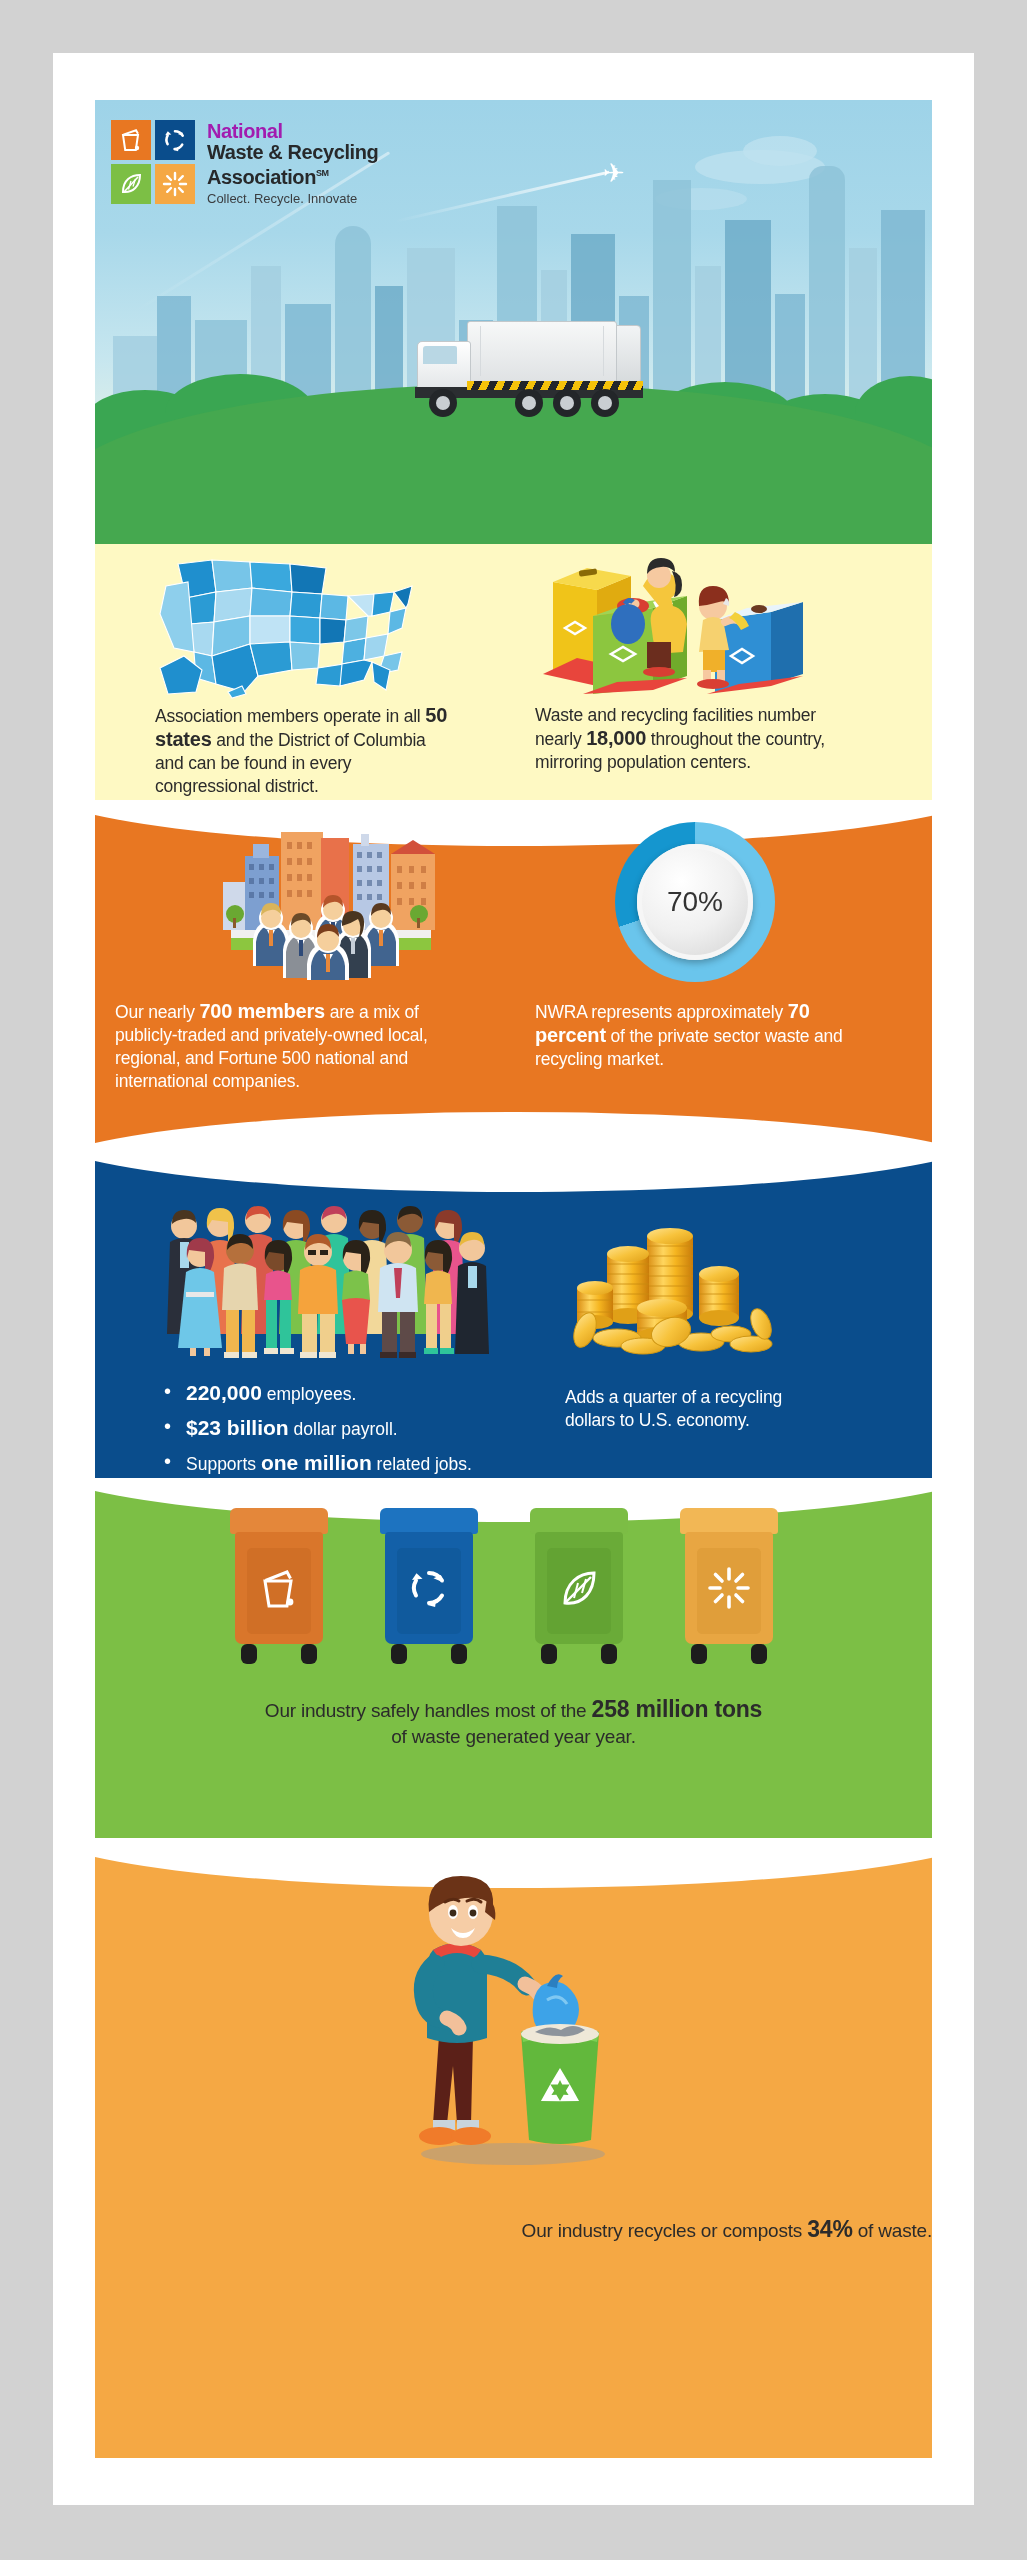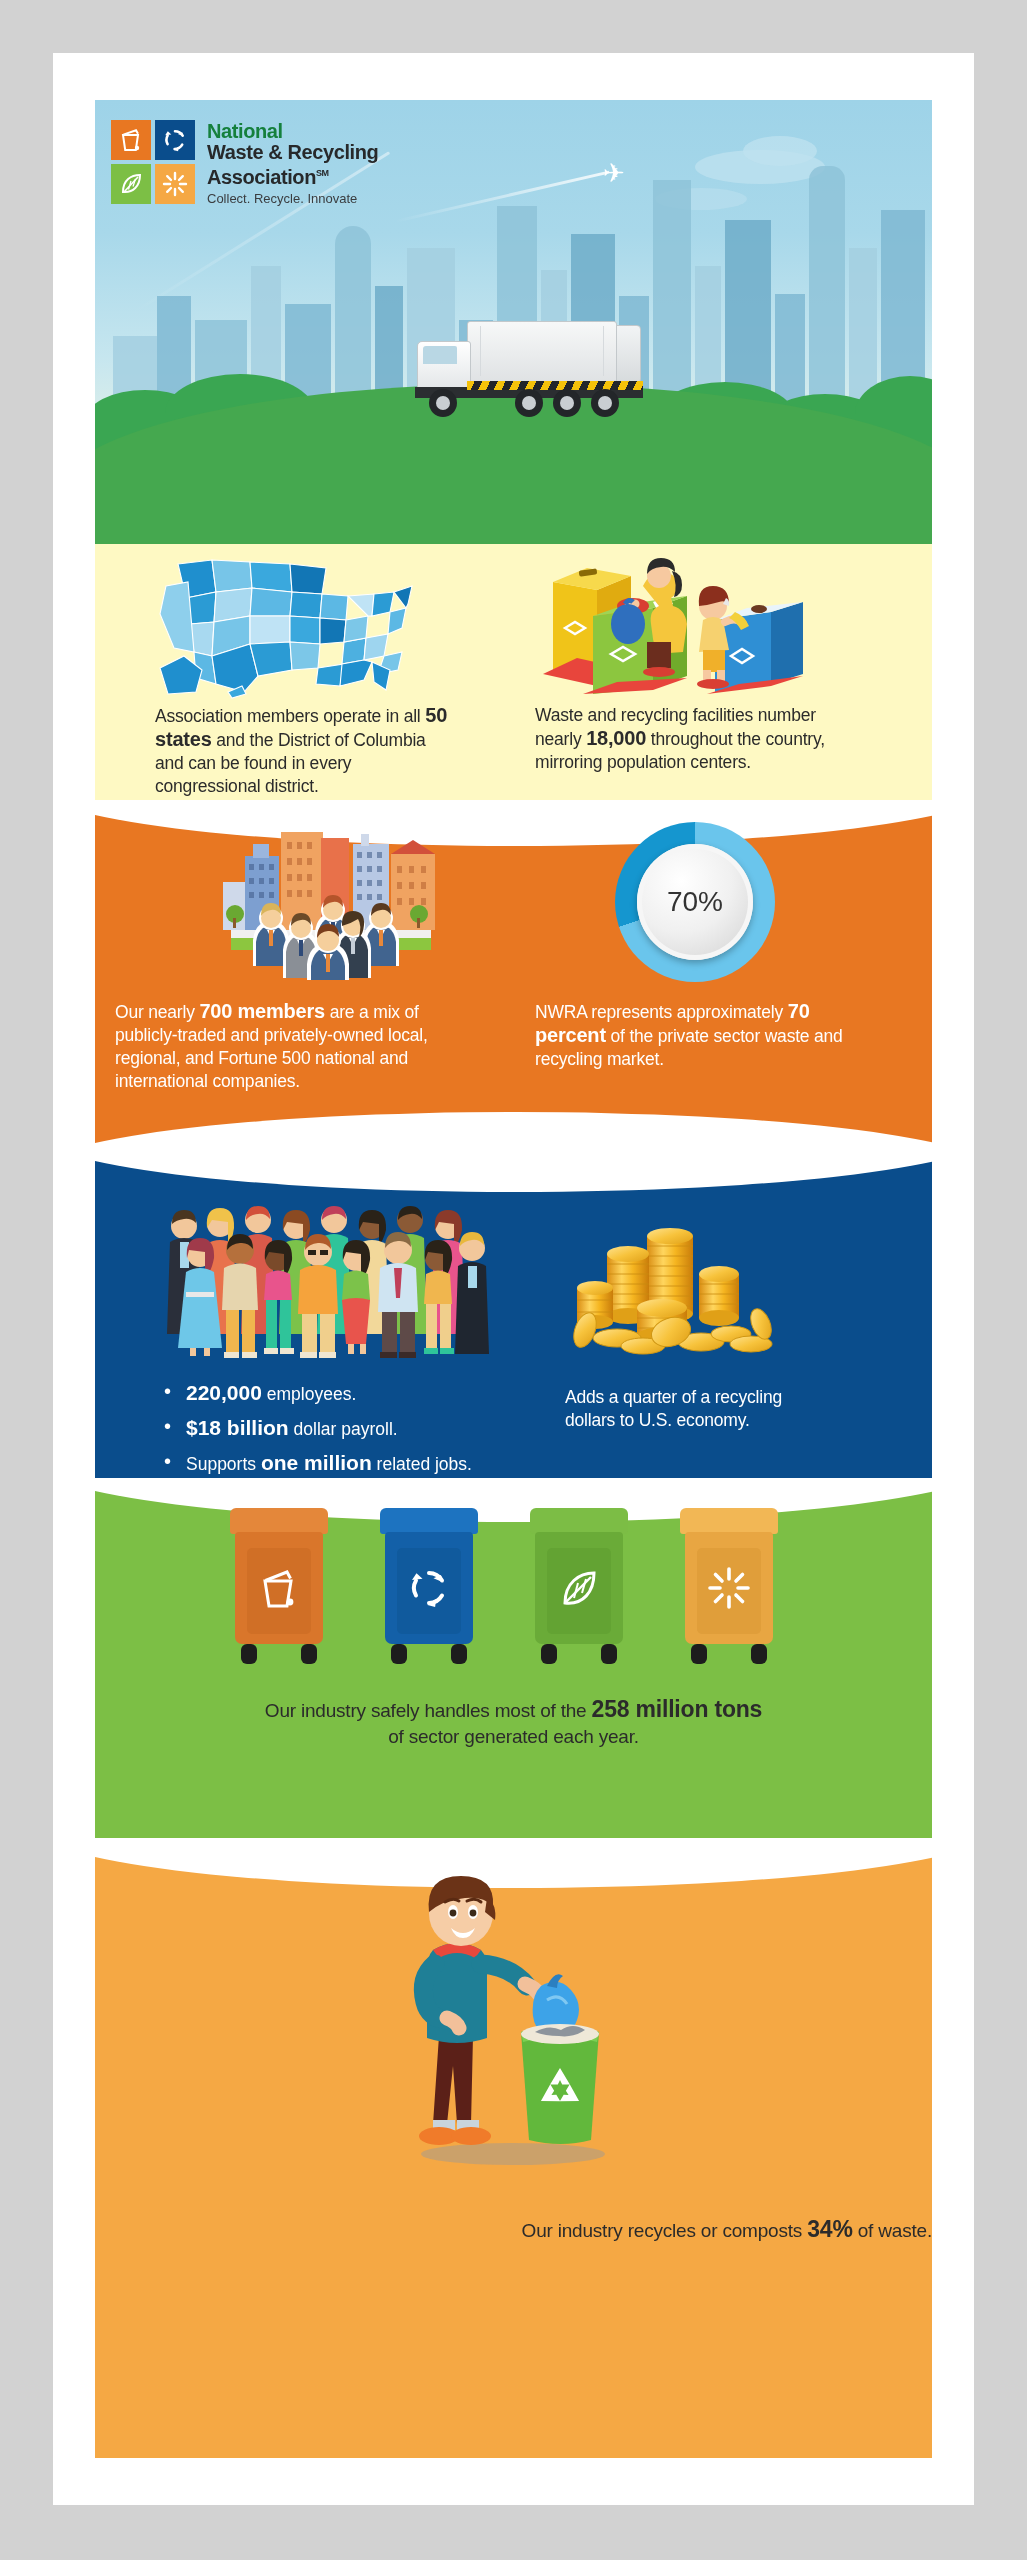--- a/index.html
+++ b/index.html
@@ -220,21 +220,21 @@
                   <line x1="18" y1="13" x2="24" y2="13"></line>
                 <line x1="5.2" y1="5.2" x2="9" y2="9"></line>
                   <line x1="17" y1="17" x2="20.8" y2="20.8"></line>
                 <line x1="20.8" y1="5.2" x2="17" y2="9"></line>
                   <line x1="9" y1="17" x2="5.2" y2="20.8"></line>
               </g>
             </svg>
           </div>
         </div>
         <div style="padding-top:1px;">
-          <div style="font-size:20px;font-weight:bold;color:#15803d;line-height:21px;letter-spacing:-.4px;">National</div>
+          <div style="font-size:20px;font-weight:bold;color:#a21caf;line-height:21px;letter-spacing:-.4px;">National</div>
           <div style="font-size:20px;font-weight:bold;color:#27292b;line-height:21px;letter-spacing:-.4px;">Waste &amp; Recycling</div>
           <div style="font-size:20px;font-weight:bold;color:#27292b;line-height:21px;letter-spacing:-.4px;">
             <span>Association</span><span class="tinytext" style="font-weight:bold;vertical-align:super;font-size:9px;">SM</span>
           </div>
           <div style="font-size:13px;color:#3a3d40;margin-top:3px;">Collect. Recycle. Innovate</div>
         </div>
       </div>
     </div>
 
     <div class="sec-white1">
@@ -691,21 +691,21 @@
             <ellipse cx="196" cy="122" rx="9" ry="16" fill="url(#gt)" stroke="#d09713" transform="rotate(-22 196 122)"></ellipse>
           </g>
         </svg>
       </div>
 
       <ul class="bullets">
         <li>
           <b>220,000</b><span> employees.</span>
         </li>
         <li>
-          <b>$18 billion</b><span> dollar payroll.</span>
+          <b>$23 billion</b><span> dollar payroll.</span>
         </li>
         <li>
           <span>Supports </span><b>one million</b><span> related jobs.</span>
         </li>
       </ul>
 
       <div style="position:absolute;left:470px;top:236px;width:260px;">
         <p class="cap light">Adds a quarter of a recycling dollars to U.S. economy.</p>
       </div>
     </div>
@@ -782,21 +782,21 @@
               </g>
             </svg>
           </div>
           <div class="w" style="left:6px;"></div>
           <div class="w" style="right:6px;"></div>
         </div>
       </div>
 
       <div style="position:absolute;left:0;top:218px;width:837px;text-align:center;">
         <p class="cap" style="font-size:19px;line-height:26px;">
-          <span>Our industry safely handles most of the </span><b style="font-size:23px;">258 million tons</b><br><span> of sector generated each year.</span>
+          <span>Our industry safely handles most of the </span><b style="font-size:23px;">258 million tons</b><br><span> of waste generated year year.</span>
         </p>
       </div>
     </div>
 
     <div class="sec-orange2">
       <div class="topwave"></div>
 
       <div class="guy">
         <svg width="240" height="300" viewBox="0 0 240 300">
           <ellipse cx="118" cy="286" rx="92" ry="11" fill="#9a9a9a" opacity=".45"></ellipse>

